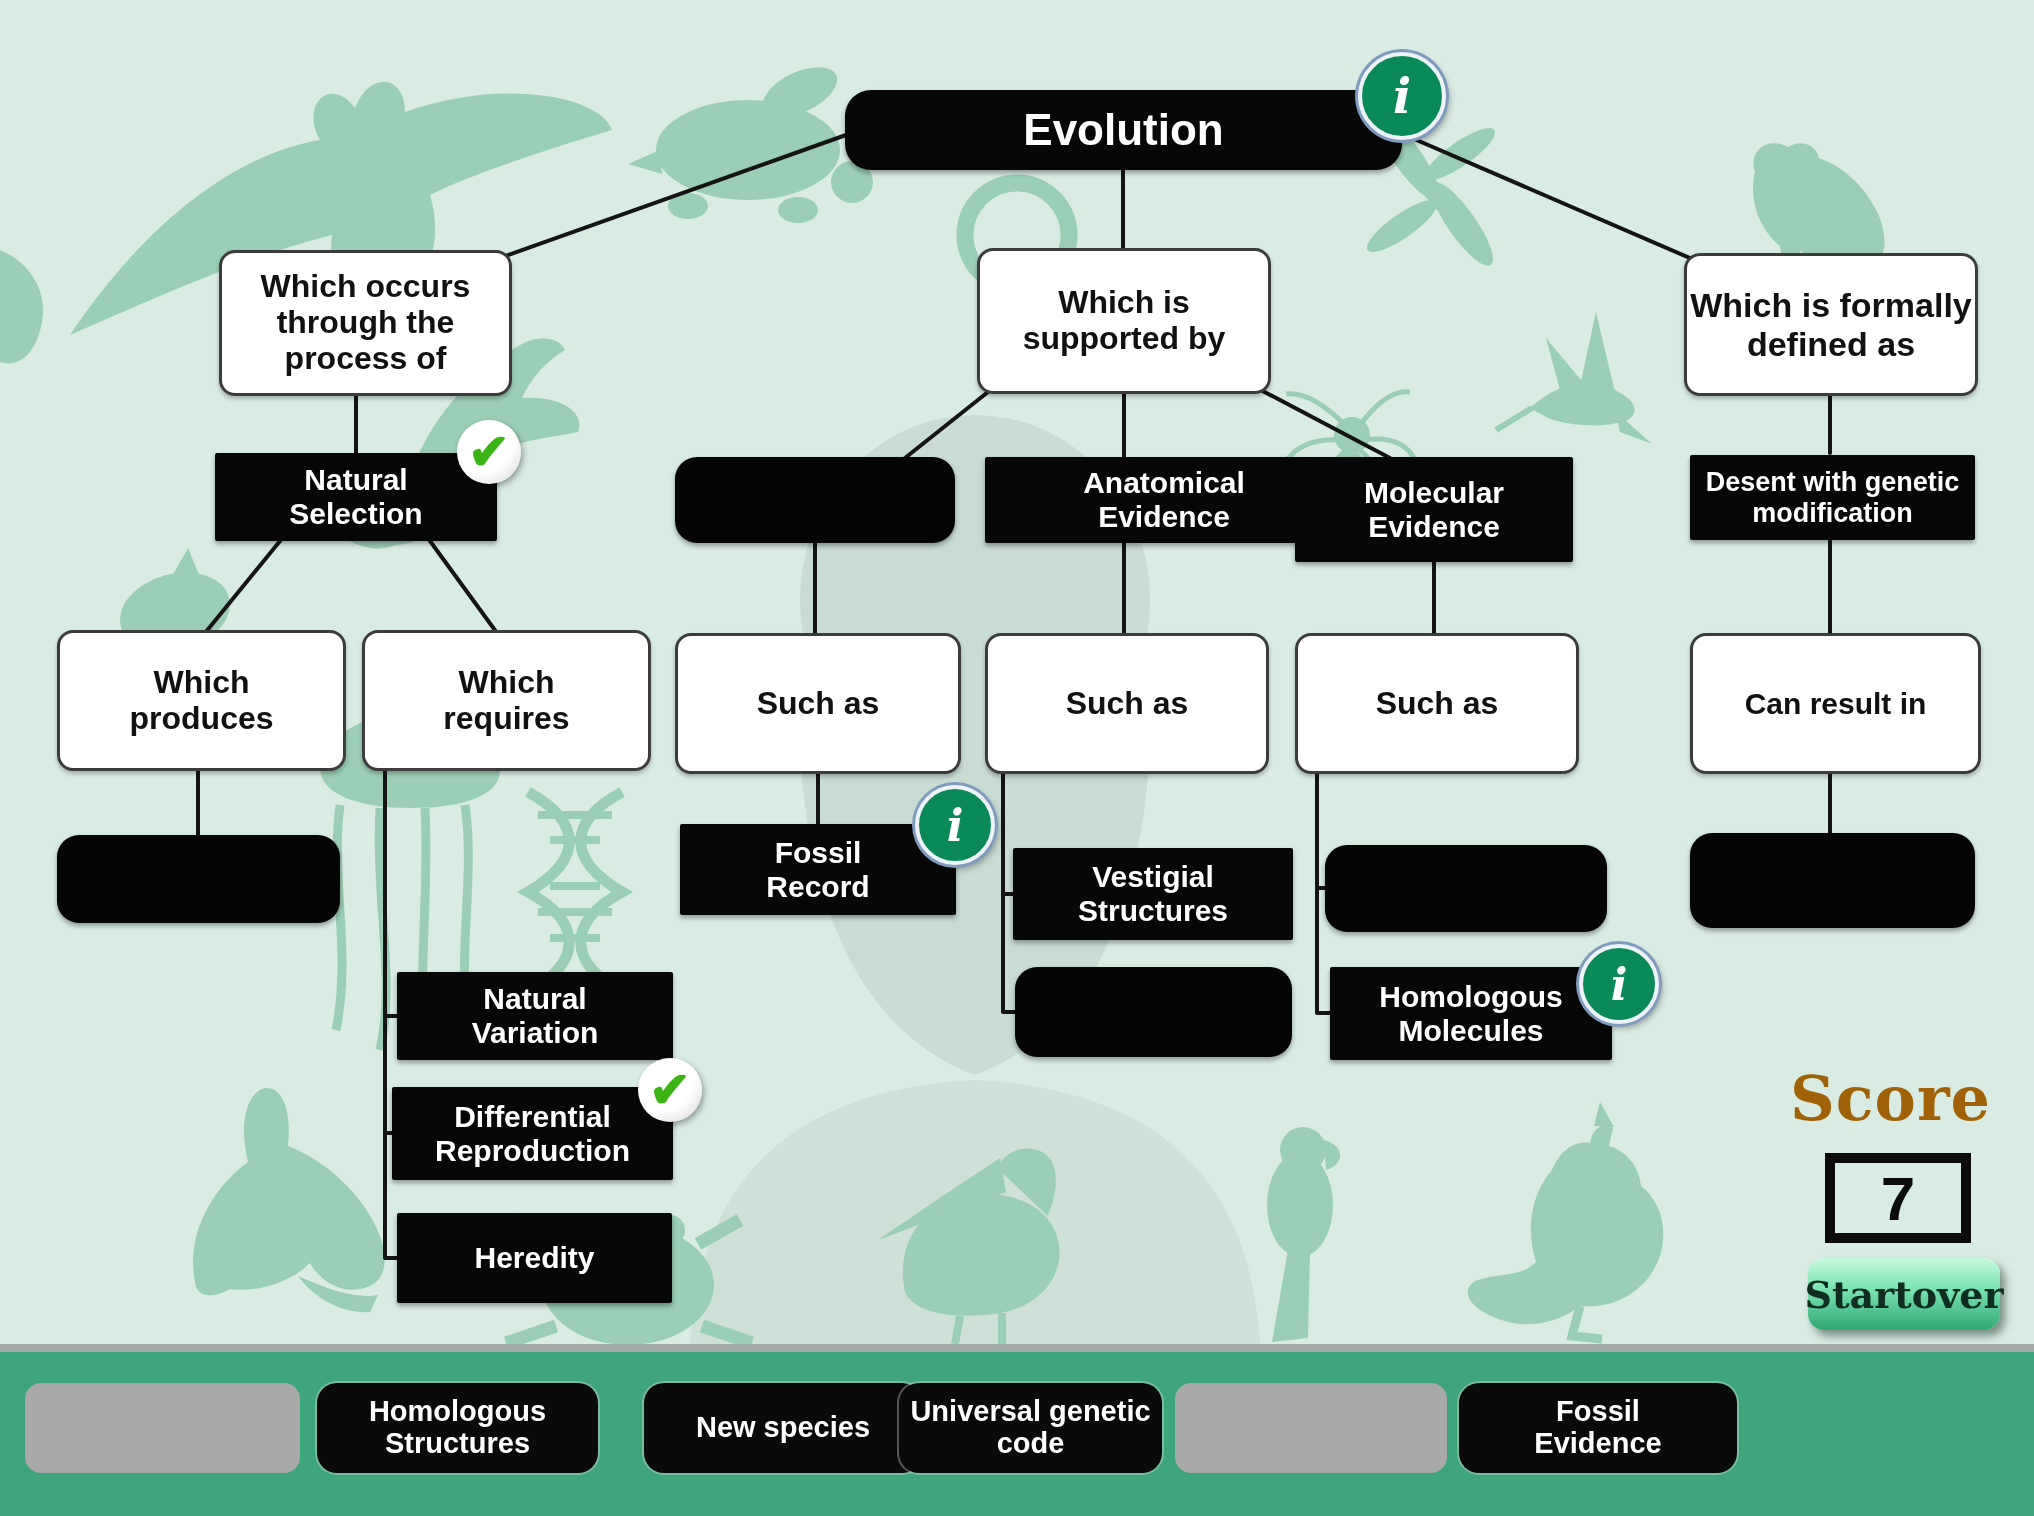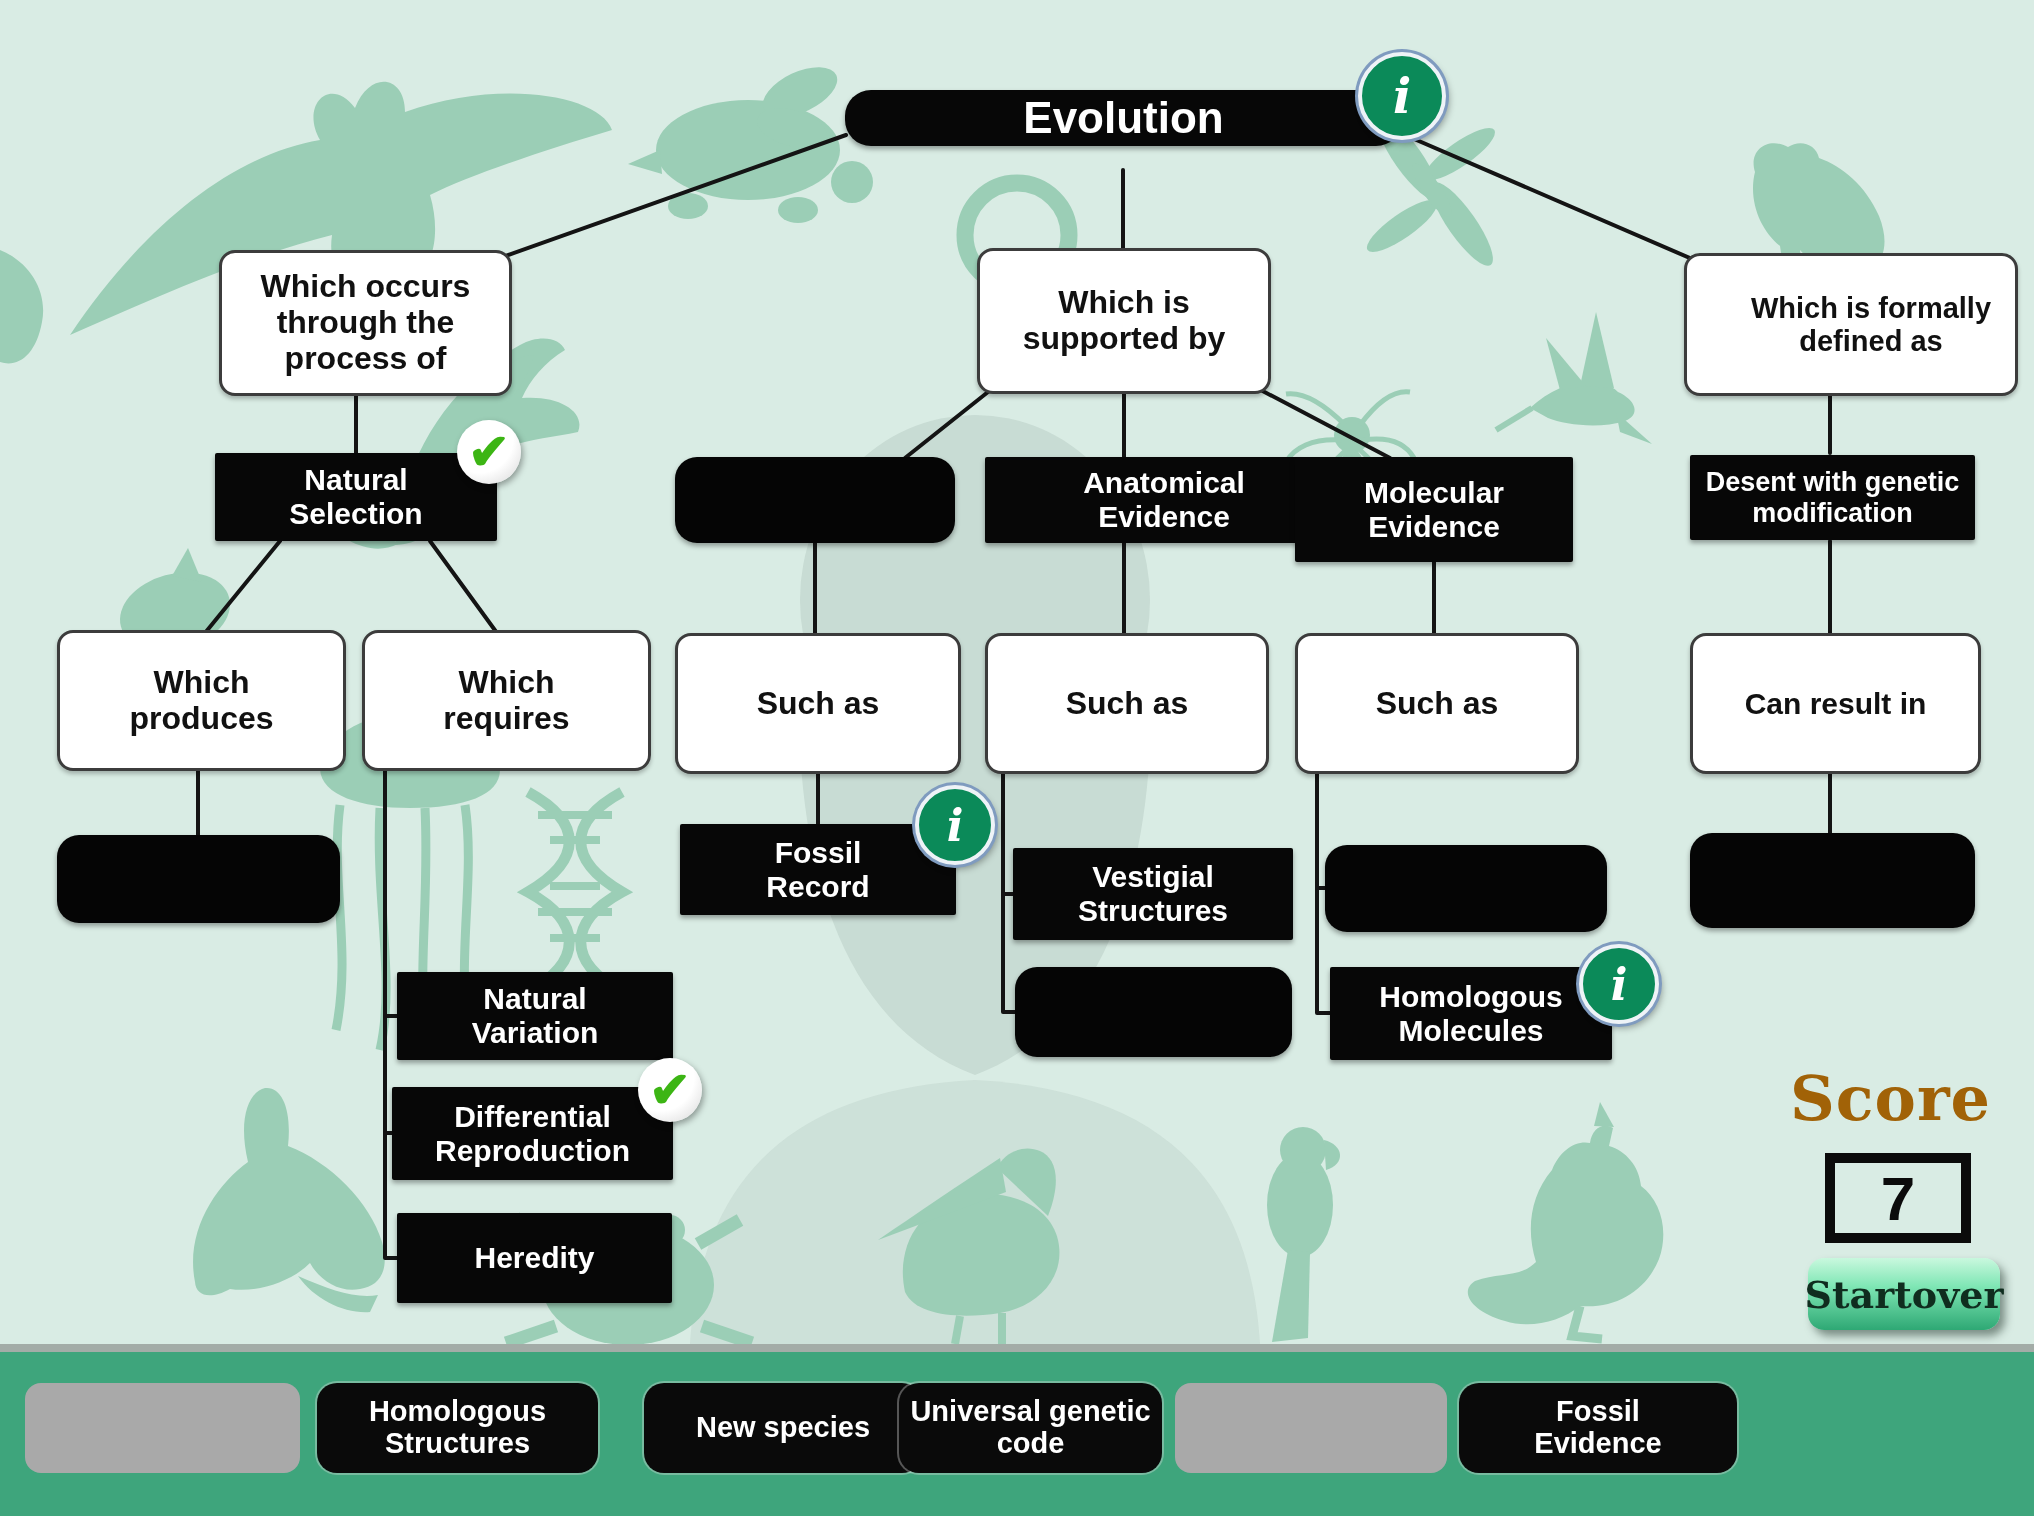--- a/index.html
+++ b/index.html
@@ -9,24 +9,24 @@
   .sil{fill:#9bceb6;}
   .sil-stroke{stroke:#9bceb6;fill:none;}
   .node{position:absolute;display:flex;align-items:center;justify-content:center;
         text-align:center;white-space:pre-line;line-height:1.12;font-weight:bold;}
   .node-black{background:#070707;color:#ffffff;border-radius:2px;font-size:30px;
               box-shadow:0 3px 5px rgba(0,0,0,.35);}
   .node-white{background:#ffffff;color:#111111;border:3px solid #3c3c3c;border-radius:16px;
               font-size:32px;box-shadow:0 3px 4px rgba(0,0,0,.25);}
   .node-blank{background:#050505;border-radius:22px;box-shadow:0 3px 5px rgba(0,0,0,.35);}
 
-  #n-evolution{left:845px;top:90px;width:557px;height:56px;font-size:44px;border-radius:26px;}
+  #n-evolution{left:845px;top:90px;width:557px;height:80px;font-size:44px;border-radius:26px;}
   #n-occurs{left:219px;top:250px;width:287px;height:140px;}
   #n-supported{left:977px;top:248px;width:288px;height:140px;}
-  #n-defined{left:1684px;top:253px;width:288px;height:137px;font-size:29px;padding-left:40px;}
+  #n-defined{left:1684px;top:253px;width:288px;height:137px;font-size:34px;}
   #n-natsel{left:215px;top:453px;width:282px;height:88px;}
   #n-blank-evidence{left:675px;top:457px;width:280px;height:86px;}
   #n-anatomical{left:985px;top:457px;width:278px;height:86px;padding-left:40px;}
   #n-molecular{left:1295px;top:457px;width:278px;height:105px;}
   #n-descent{left:1690px;top:455px;width:285px;height:85px;font-size:27px;}
   #n-produces{left:57px;top:630px;width:283px;height:135px;}
   #n-requires{left:362px;top:630px;width:283px;height:135px;}
   #n-suchas1{left:675px;top:633px;width:280px;height:135px;}
   #n-suchas2{left:985px;top:633px;width:278px;height:135px;}
   #n-suchas3{left:1295px;top:633px;width:278px;height:135px;}

